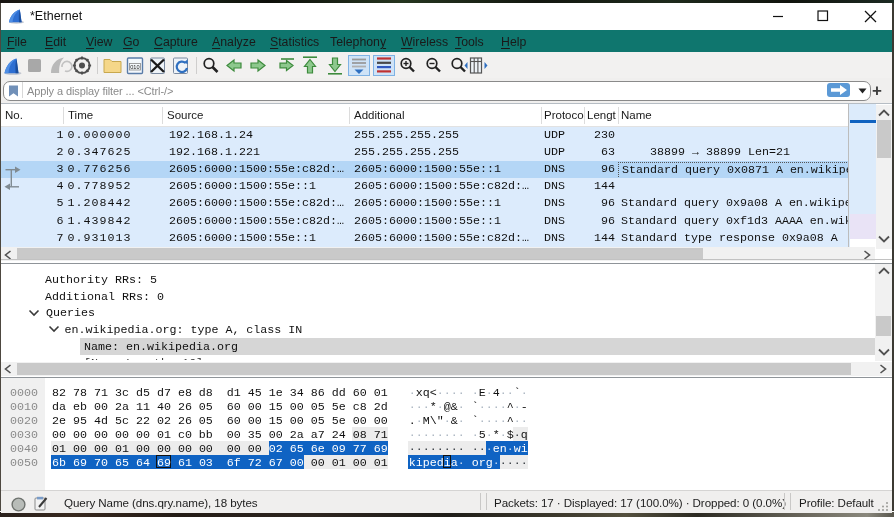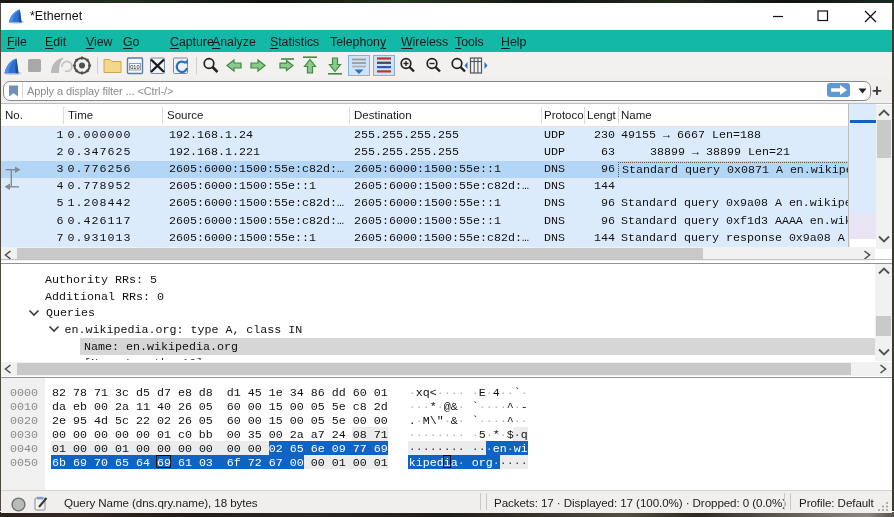--- a/index.html
+++ b/index.html
@@ -7,21 +7,21 @@
  font-family:"Liberation Sans",sans-serif;-webkit-font-smoothing:antialiased;}
 .abs{position:absolute;}
 .mono{font-family:"Liberation Mono",monospace;font-size:11.667px;white-space:pre;}
 
 #topstrip{left:0;top:0;width:894px;height:3px;background:linear-gradient(90deg,#191512 0%,#20301f 14%,#0d0f0a 30%,#25351f 45%,#131710 60%,#1e2a1c 75%,#10130d 88%,#1c2a22 100%);}
 #botstrip{left:0;top:512px;width:894px;height:5px;background:linear-gradient(90deg,#2a211c 0%,#38291f 8%,#231b15 20%,#2e2620 35%,#1f1d18 50%,#3c382c 62%,#54503e 70%,#2c2a22 78%,#6a675c 90%,#8a887d 97%,#58564c 100%);}
 #lborder{left:0;top:3px;width:1px;height:508px;background:#4d4840;}
 #rborder{left:892px;top:3px;width:2px;height:508px;background:#3c3a33;}
 #titlebar{left:1px;top:3px;width:891px;height:27px;background:#fff;}
 #titletext{left:30px;top:9px;font-size:12.5px;color:#111;}
-#menubar{left:1px;top:30px;width:891px;height:22px;background:#14b8a6;font-size:12.3px;color:#1a1a1a;}
+#menubar{left:1px;top:30px;width:891px;height:22px;background:#0f766e;font-size:12.3px;color:#1a1a1a;}
 .mi{position:absolute;top:5px;}
 .mi u{text-decoration-thickness:1px;text-underline-offset:2px;}
 #toolbar{left:1px;top:52px;width:891px;height:26px;background:#f2f1f0;border-bottom:1px solid #e3e2e1;}
 #filterbar{left:1px;top:78px;width:891px;height:25px;background:#f0efee;}
 #filterbox{left:3px;top:81px;width:866px;height:18px;background:#fff;border:1px solid #8a8a8a;border-radius:7px;}
 #fplaceholder{left:27px;top:85px;font-size:11px;letter-spacing:-0.1px;color:#8a8a8a;}
 #fsep{left:22px;top:82px;width:1px;height:16px;background:#d8d8d8;}
 #fbtn{left:827px;top:83px;width:23px;height:14px;background:#5b99d6;border-radius:3px;}
 #fplus{left:872px;top:81px;font-size:17px;color:#3c3c3c;font-weight:bold;}
 
@@ -56,21 +56,21 @@
  <line x1="3" y1="8.5" x2="13" y2="8.5" stroke="#111" stroke-width="1.2"></line>
  <rect x="48" y="3" width="9.5" height="9.5" fill="none" stroke="#111" stroke-width="1.2"></rect>
  <line x1="95" y1="3" x2="106" y2="14" stroke="#111" stroke-width="1.3"></line>
  <line x1="106" y1="3" x2="95" y2="14" stroke="#111" stroke-width="1.3"></line>
 </svg>
 <div id="menubar" class="abs">
  <span class="mi" style="left:6px"><u>F</u>ile</span>
  <span class="mi" style="left:44px"><u>E</u>dit</span>
  <span class="mi" style="left:85px"><u>V</u>iew</span>
  <span class="mi" style="left:122px"><u>G</u>o</span>
- <span class="mi" style="left:169px"><u>C</u>apture</span>
+ <span class="mi" style="left:153px"><u>C</u>apture</span>
  <span class="mi" style="left:211px"><u>A</u>nalyze</span>
  <span class="mi" style="left:269px"><u>S</u>tatistics</span>
  <span class="mi" style="left:329px">Telephon<u>y</u></span>
  <span class="mi" style="left:400px"><u>W</u>ireless</span>
  <span class="mi" style="left:454px"><u>T</u>ools</span>
  <span class="mi" style="left:500px"><u>H</u>elp</span>
 </div>
 <div id="toolbar" class="abs"></div>
 <svg class="abs" style="left:1px;top:53px" width="891" height="25" viewBox="0 0 891 25">
 
@@ -174,39 +174,39 @@
 <svg class="abs" style="left:858px;top:88px" width="9" height="6" viewBox="0 0 9 6">
  <path d="M0.5,0.5 h8 l-4,5 Z" fill="#222"></path>
 </svg>
 <div id="fplus" class="abs">+</div>
 
 <div id="plist" class="abs">
  <div id="phead">
   <span class="hcell" style="left:4px">No.</span>
   <span class="hcell" style="left:67px">Time</span>
   <span class="hcell" style="left:166px">Source</span>
-  <span class="hcell" style="left:353px">Destination</span>
+  <span class="hcell" style="left:353px">Additional</span>
   <span class="hcell" style="left:543px">Protoco</span>
   <span class="hcell" style="left:586px">Lengt</span>
   <span class="hcell" style="left:620px">Name</span>
   <span class="hsep" style="left:62px"></span>
   <span class="hsep" style="left:161px"></span>
   <span class="hsep" style="left:348px"></span>
   <span class="hsep" style="left:540px"></span>
   <span class="hsep" style="left:583px"></span>
   <span class="hsep" style="left:617px"></span>
  </div>
 
- <div class="prow mono" style="top:22.8px"><span style="left:55.6px">1</span><span style="left:66.5px;letter-spacing:1px">0.000000</span><span style="left:168px">192.168.1.24</span><span style="left:353px">255.255.255.255</span><span style="left:543px">UDP</span><span style="left:593px">230</span><span style="left:620px">49155 → 6667 Len=188</span></div>
+ <div class="prow mono" style="top:22.8px"><span style="left:55.6px">1</span><span style="left:66.5px;letter-spacing:1px">0.000000</span><span style="left:168px">192.168.1.24</span><span style="left:353px">255.255.255.255</span><span style="left:543px">UDP</span><span style="left:593px">230</span></div>
  <div class="prow mono" style="top:39.95px"><span style="left:55.6px">2</span><span style="left:66.5px;letter-spacing:1px">0.347625</span><span style="left:168px">192.168.1.221</span><span style="left:353px">255.255.255.255</span><span style="left:543px">UDP</span><span style="left:600px">63</span><span style="left:649px">38899 → 38899 Len=21</span></div>
  <div class="prow mono" style="top:57.1px;background:#b4d6f6"><span style="left:55.6px">3</span><span style="left:66.5px;letter-spacing:1px">0.776256</span><span style="left:168px">2605:6000:1500:55e:c82d:…</span><span style="left:353px">2605:6000:1500:55e::1</span><span style="left:543px">DNS</span><span style="left:600px">96</span><span style="left:617px;top:0.5px;width:229px;height:15px;border:1px dotted #555;overflow:hidden;line-height:15.5px"><span style="position:absolute;left:3px">Standard query 0x0871 A en.wikiped</span></span></div>
  <div class="prow mono" style="top:74.25px"><span style="left:55.6px">4</span><span style="left:66.5px;letter-spacing:1px">0.778952</span><span style="left:168px">2605:6000:1500:55e::1</span><span style="left:353px">2605:6000:1500:55e:c82d:…</span><span style="left:543px">DNS</span><span style="left:593px">144</span></div>
  <div class="prow mono" style="top:91.4px"><span style="left:55.6px">5</span><span style="left:66.5px;letter-spacing:1px">1.208442</span><span style="left:168px">2605:6000:1500:55e:c82d:…</span><span style="left:353px">2605:6000:1500:55e::1</span><span style="left:543px">DNS</span><span style="left:600px">96</span><span style="left:620px">Standard query 0x9a08 A en.wikiped</span></div>
- <div class="prow mono" style="top:108.55px"><span style="left:55.6px">6</span><span style="left:66.5px;letter-spacing:1px">0.426117</span><span style="left:168px">2605:6000:1500:55e:c82d:…</span><span style="left:353px">2605:6000:1500:55e::1</span><span style="left:543px">DNS</span><span style="left:600px">96</span><span style="left:620px">Standard query 0xf1d3 AAAA en.wiki</span></div>
- <div class="prow mono" style="top:125.7px"><span style="left:55.6px">7</span><span style="left:66.5px;letter-spacing:1px">0.931013</span><span style="left:168px">2605:6000:1500:55e::1</span><span style="left:353px">2605:6000:1500:55e:c82d:…</span><span style="left:543px">DNS</span><span style="left:593px">144</span><span style="left:620px">Standard query response 0x9a08 A </span></div>
+ <div class="prow mono" style="top:108.55px"><span style="left:55.6px">6</span><span style="left:66.5px;letter-spacing:1px">1.439842</span><span style="left:168px">2605:6000:1500:55e:c82d:…</span><span style="left:353px">2605:6000:1500:55e::1</span><span style="left:543px">DNS</span><span style="left:600px">96</span><span style="left:620px">Standard query 0xf1d3 AAAA en.wiki</span></div>
+ <div class="prow mono" style="top:125.7px"><span style="left:55.6px">7</span><span style="left:66.5px;letter-spacing:1px">0.931013</span><span style="left:168px">2605:6000:1500:55e::1</span><span style="left:353px">2605:6000:1500:55e:c82d:…</span><span style="left:543px">DNS</span><span style="left:593px">144</span><span style="left:620px">Standard type response 0x9a08 A </span></div>
 
  <svg class="abs" style="left:2px;top:60px" width="20" height="30" viewBox="0 0 20 30">
   <line x1="2.5" y1="5.7" x2="12" y2="5.7" stroke="#808b92" stroke-width="1.4"></line>
   <path d="M12,2.5 l5.5,3.2 -5.5,3.2 Z" fill="#808b92"></path>
   <line x1="8.3" y1="5.7" x2="8.3" y2="22.8" stroke="#808b92" stroke-width="1.4"></line>
   <line x1="6" y1="22.8" x2="16" y2="22.8" stroke="#808b92" stroke-width="1.4"></line>
   <path d="M7,19.6 l-5.5,3.2 5.5,3.2 Z" fill="#808b92"></path>
  </svg>
 
  <div id="minimap">

